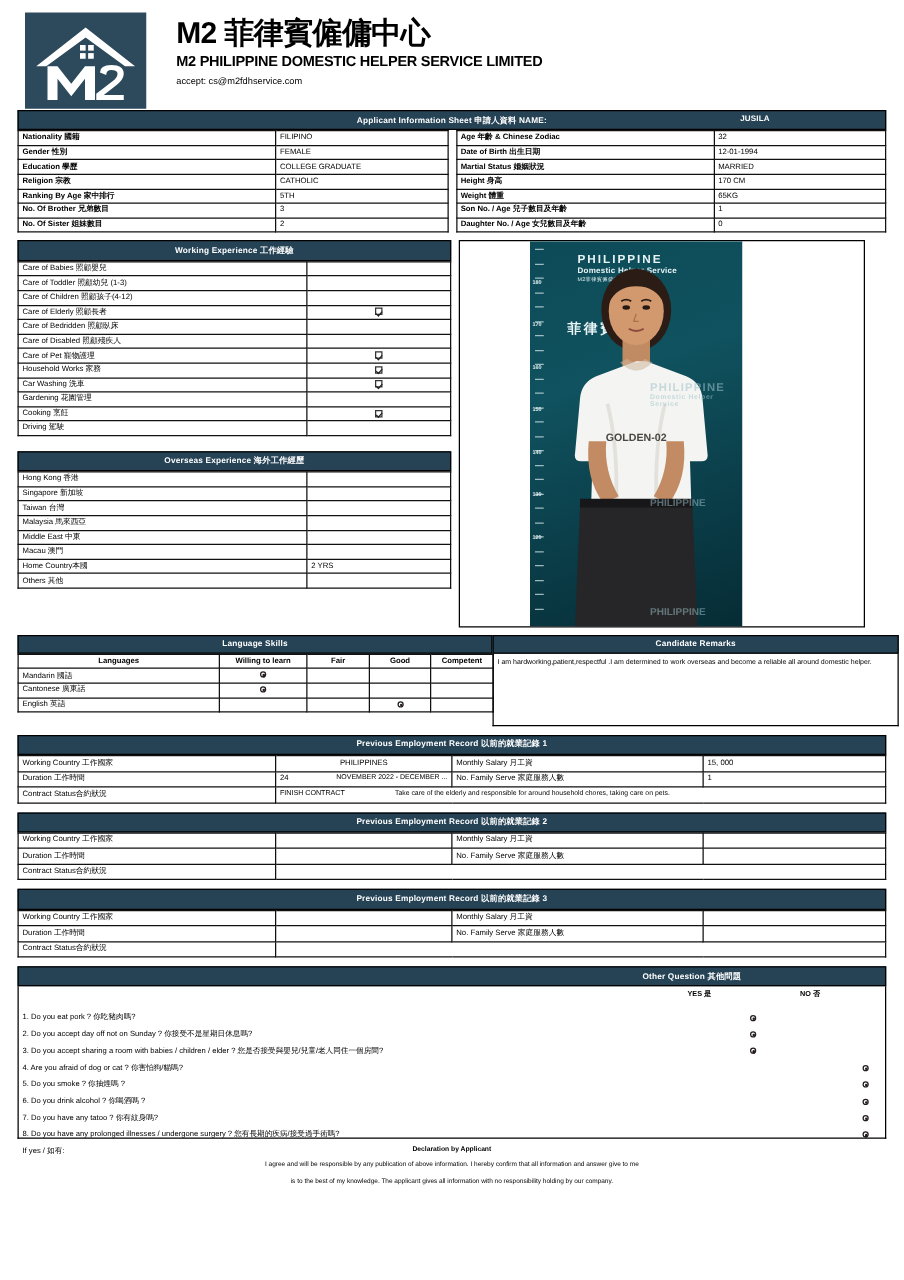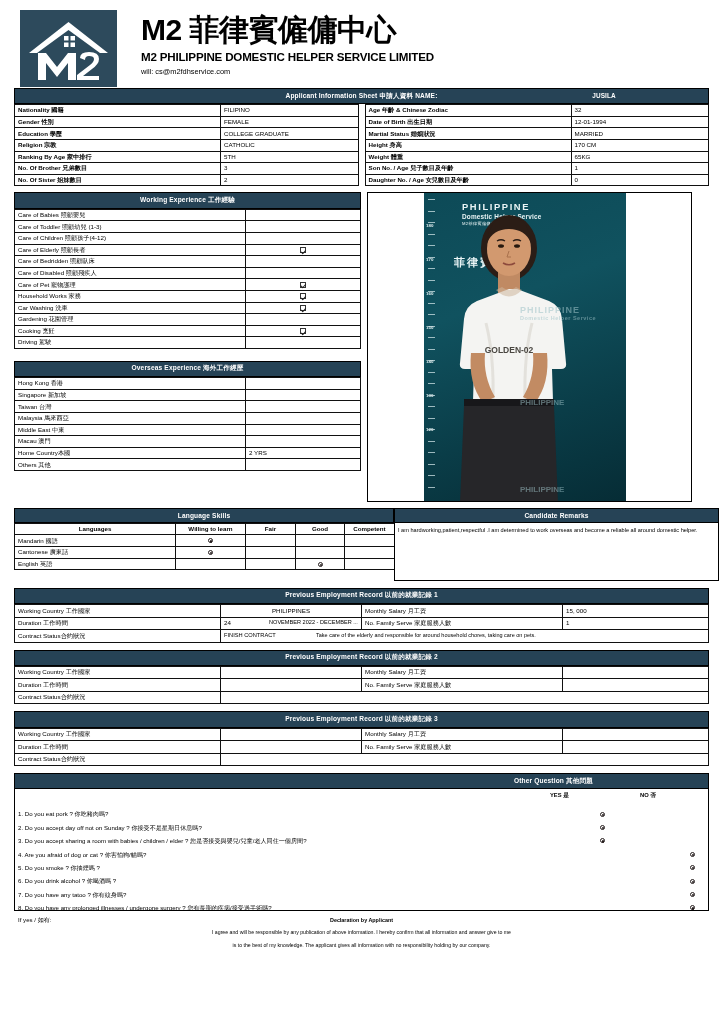--- a/index.html
+++ b/index.html
@@ -19,21 +19,21 @@
 
   
   .hdr { display: flex; align-items: flex-start; padding-top: 10px; height: 88px; }
   .logo {
     width: 97px; height: 77px; background: #2d4a5c;
     position: relative; flex: 0 0 auto; margin-left: 6px;
   }
   .logo svg { position: absolute; left: 0; top: 0; }
   .hdr-txt { margin-left: 24px; padding-top: 4px; }
   .h-title {
-    font-size: 30px; font-weight: bold; letter-spacing: -0.5px;
+    font-size: 24px; font-weight: bold; letter-spacing: -0.5px;
     line-height: 1.05; white-space: nowrap;
   }
   .h-sub {
     font-size: 11.6px; font-weight: bold; margin-top: 4px;
     letter-spacing: -0.2px; white-space: nowrap;
   }
   .h-web { font-size: 7.4px; margin-top: 4px; line-height: 1.45; }
   .refcode {
     position: absolute; right: 19px; top: 91px;
     font-size: 6.2px; font-weight: bold; letter-spacing: 0.1px;
@@ -80,21 +80,21 @@
     content: ""; position: absolute; left: 1px; top: 0.6px;
     width: 2px; height: 3.6px; border: solid #222;
     border-width: 0 1px 1px 0; transform: rotate(42deg);
   }
 
   
   .photo-box {
     width: 325px; height: 310px; border: 1px solid #000;
     background: #fff; overflow: hidden; position: relative;
   }
-  .photo-inner { position: absolute; left: 56px; top: 0; width: 202px; height: 310px; overflow: hidden; }
+  .photo-inner { position: absolute; left: 56px; top: 0; width: 170px; height: 310px; overflow: hidden; }
   .backdrop {
     position: absolute; inset: 0;
     background: linear-gradient(160deg,#0d4a57 0%,#10525f 35%,#0a3d48 70%,#062c35 100%);
   }
   .ruler { position: absolute; left: 2px; top: 0; width: 16px; height: 100%; }
   .ruler i {
     position: absolute; left: 2px; width: 7px; height: 1px; background: #cfe3e6; opacity:.75;
   }
   .ruler b {
     position: absolute; left: 0px; font-size: 4.4px; color:#e2eff0; font-weight:600;
@@ -170,21 +170,21 @@
         <rect x="50.5" y="26" width="4.5" height="4.5" fill="#ffffff"></rect>
         <rect x="44" y="32.5" width="4.5" height="4.5" fill="#ffffff"></rect>
         <rect x="50.5" y="32.5" width="4.5" height="4.5" fill="#ffffff"></rect>
         <path d="M18 70 L18 43 L26 43 L37 57 L48 43 L56 43 L56 70 L48 70 L48 53 L37 67 L26 53 L26 70 Z" fill="#ffffff"></path>
         <path d="M60 48 q0-6 9-6 q10 0 10 7 q0 5-7 10 l-9 7 l16 0 l0 4 l-22 0 l0-5 l13-10 q4-3 4-6 q0-3-5-3 q-4 0-4 4 z" fill="#ffffff"></path>
       </svg>
     </div>
     <div class="hdr-txt">
       <div class="h-title">M2 菲律賓僱傭中心</div>
       <div class="h-sub">M2 PHILIPPINE DOMESTIC HELPER SERVICE LIMITED</div>
-      <div class="h-web">will: cs@m2fdhservice.com</div>
+      <div class="h-web">accept: cs@m2fdhservice.com</div>
     </div>
   </div>
   <div class="refcode">OSHELPER1253-M32</div>
 
   <div class="band appbar">
     <span>Applicant Information Sheet 申請人資料 NAME:</span>
     <span class="nm">JUSILA</span>
   </div>
   <div class="info-wrap">
     <table class="tbl">

